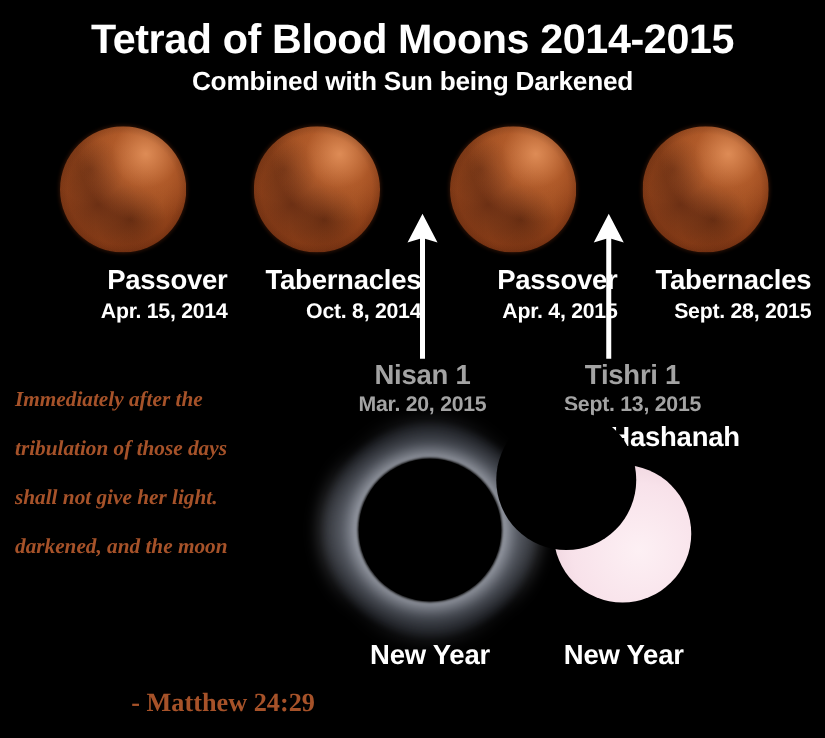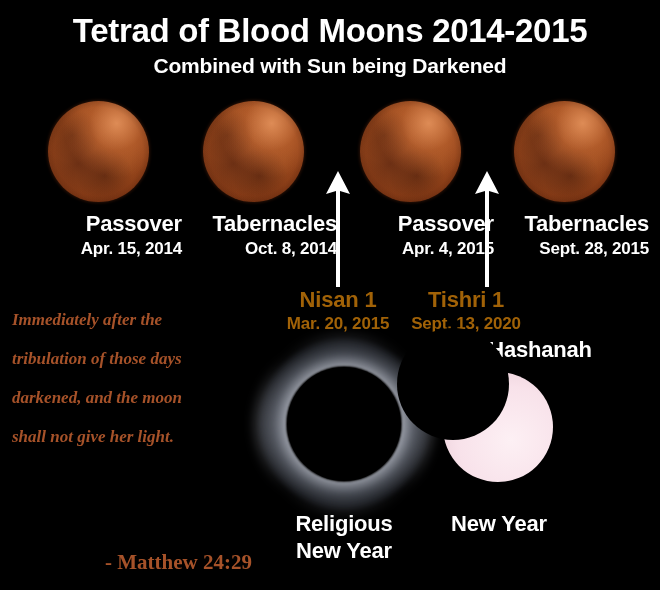--- a/index.html
+++ b/index.html
@@ -87,21 +87,21 @@
   }
 
   
   .arrow { position: absolute; }
 
   
   .ny-label {
     position: absolute;
     width: 180px;
     text-align: center;
-    color: #a16207;
+    color: #a3a3a3;
   }
   .ny-label .ny-name {
     font-size: 22px;
     font-weight: bold;
     letter-spacing: -0.2px;
     line-height: 1.1;
     white-space: nowrap;
   }
   .ny-label .ny-date {
     font-size: 17px;
@@ -269,42 +269,41 @@
     <svg width="26" height="118" viewBox="0 0 26 118" xmlns="http://www.w3.org/2000/svg">
       <polygon points="13,1 25,24 15,21 15,117 11,117 11,21 1,24" fill="#ffffff"></polygon>
     </svg>
   </div>
 
   <div class="ny-label" style="left:248px; top:288px;">
     <div class="ny-name">Nisan 1</div>
     <div class="ny-date">Mar. 20, 2015</div>
   </div>
 
-  <div class="ny-label" style="left:376px; top:288px;text-align:center;">
+  <div class="ny-label" style="left:416px; top:288px;text-align:center;">
     <div class="ny-name">Tishri 1</div>
-    <div class="ny-date">Sept. 13, 2020</div>
+    <div class="ny-date">Sept. 13, 2015</div>
   </div>
 
   <div class="rosh" style="left:395px; top:337px;">Rosh Hashanah</div>
 
   <div class="scripture">
     <div>Immediately after the</div>
     <div>tribulation of those days</div>
+    <div>shall not give her light.</div>
     <div>darkened, and the moon</div>
-    <div>shall not give her light.</div>
   </div>
   <div class="attribution">- Matthew 24:29</div>
 
   <div class="eclipse-total">
     <div class="corona-wisp"></div>
     <div class="corona"></div>
     <div class="moon-disk"></div>
   </div>
   <div class="eclipse-label" style="left:249px; top:511px;">
-    <div>Religious</div>
     <div>New Year</div>
   </div>
 
   <div class="eclipse-partial">
     <div class="sun-disk"></div>
     <div class="occluder"></div>
   </div>
   <div class="eclipse-label" style="left:404px; top:511px;">
     <div>New Year</div>
   </div>

